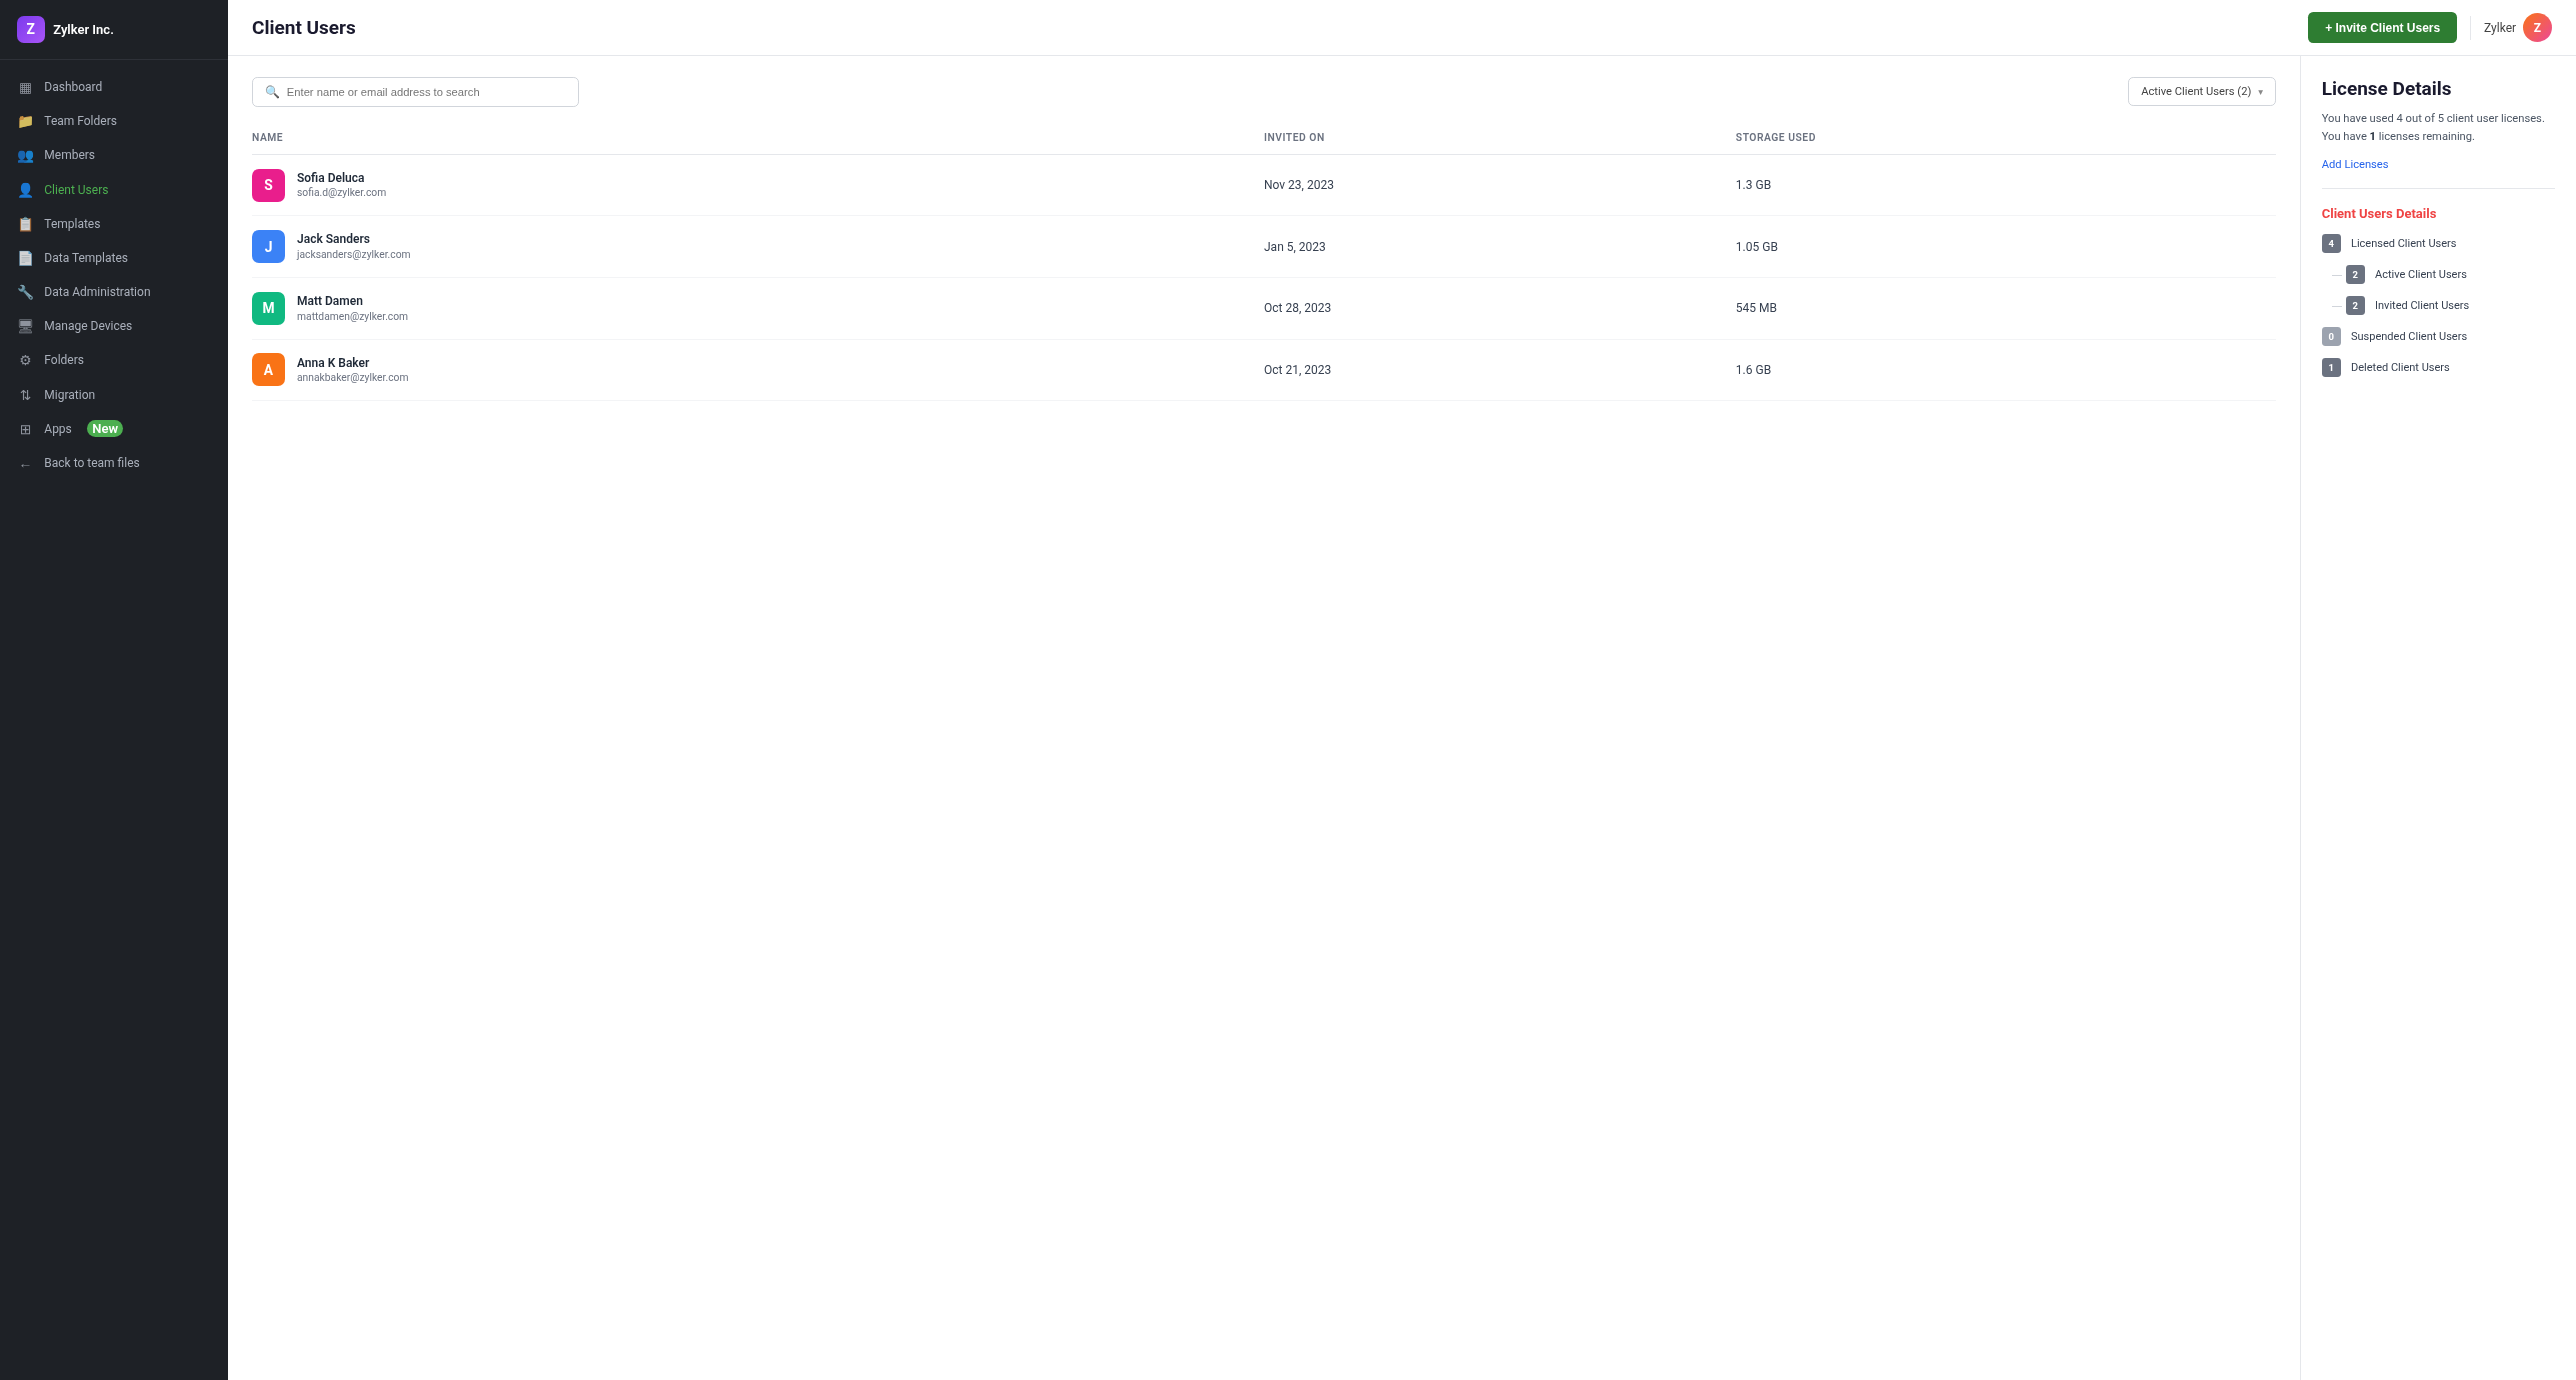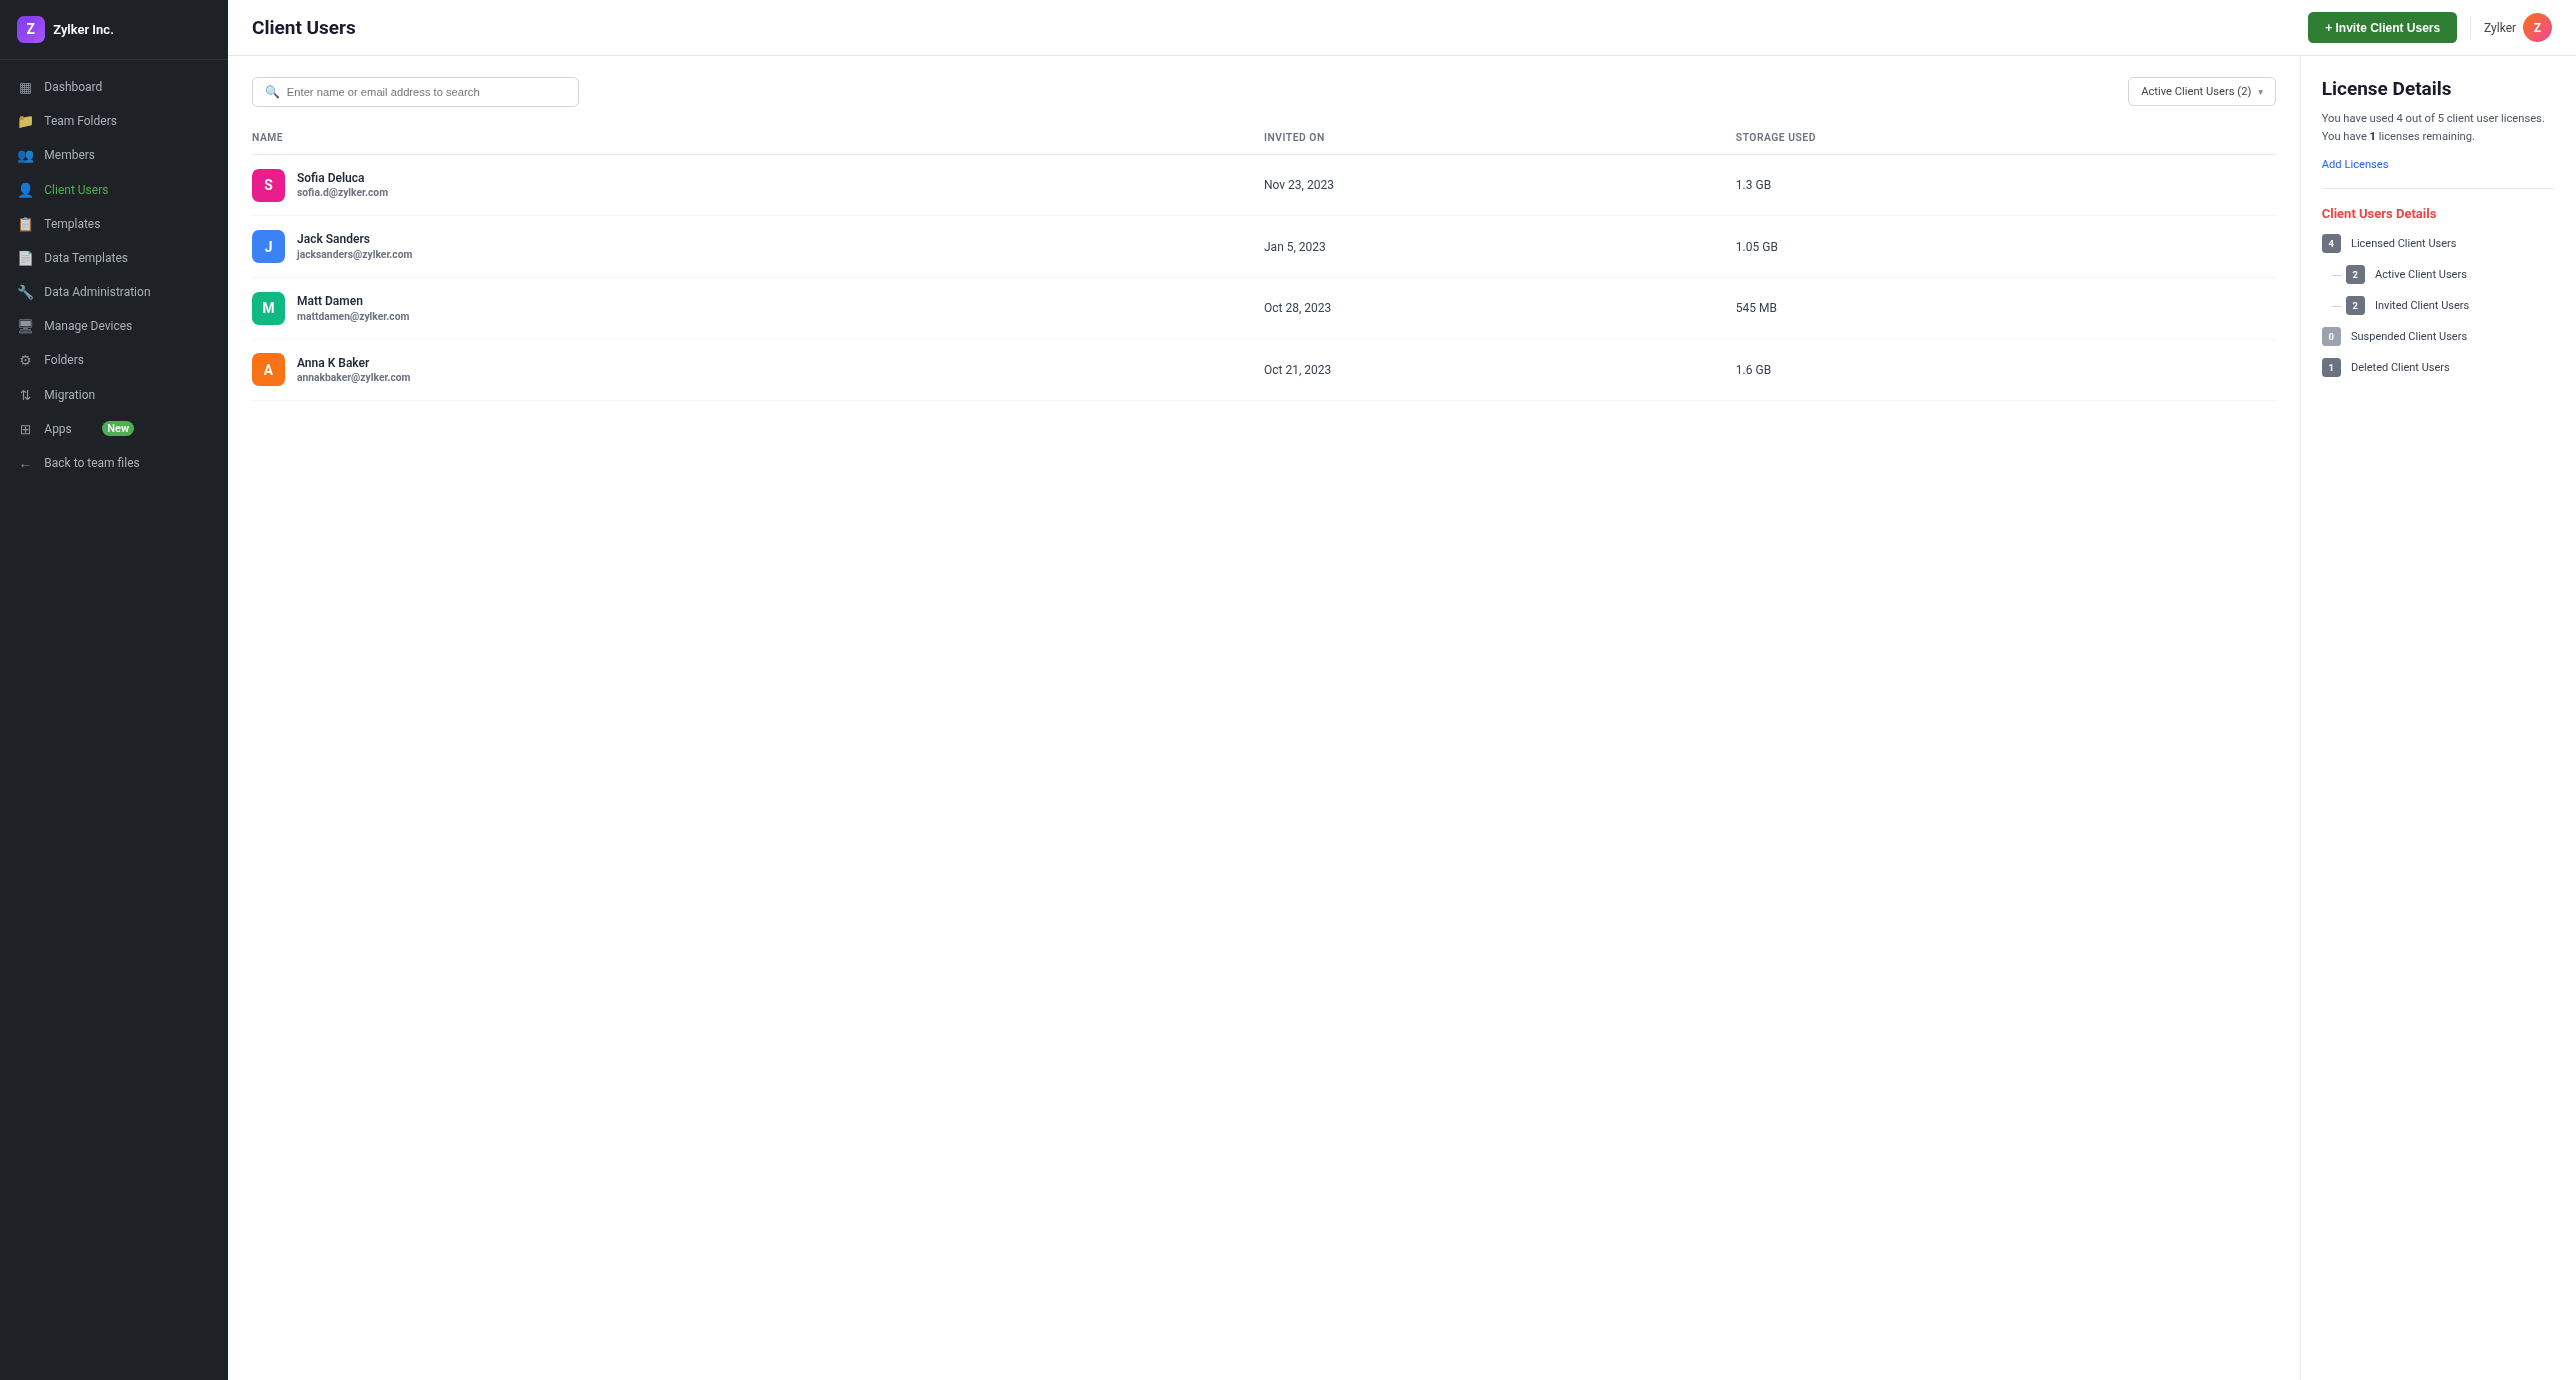--- a/index.html
+++ b/index.html
@@ -51,25 +51,25 @@
     .nav-item .icon {
       width: 17px; height: 17px;
       display: flex; align-items: center; justify-content: center;
       font-size: 13.8px;
       opacity: 0.8;
     }
     .nav-item.active .icon { opacity: 1; }
     .new-badge {
       background: #4caf50;
       color: #fff;
-      font-size: 11px;
+      font-size: 13px;
       padding: 0.9px 5.2px;
       border-radius: 8.6px;
       font-weight: 600;
-      margin-left: 20px;
+      margin-left: 5px;
     }
 
     
     .main {
       flex: 1;
       display: flex;
       flex-direction: column;
       height: 100vh;
       overflow: hidden;
     }
@@ -200,21 +200,21 @@
     }
     .user-cell { display: flex; align-items: center; gap: 12px; }
     .user-avatar {
       width: 33px; height: 33px;
       border-radius: 6.9px;
       display: flex; align-items: center; justify-content: center;
       color: #fff; font-weight: bold; font-size: 13.8px;
       flex-shrink: 0;
     }
     .user-name { font-weight: 600; font-size: 12px; color: #1f2937; }
-    .user-email { font-size: 10.3px; color: #6b7280; margin-top: 1.7px; font-weight: bold; }
+    .user-email { font-size: 10.3px; color: #6b7280; margin-top: 1.7px; }
 
     
     .right-panel {
       width: 276px;
       min-width: 276px;
       border-left: 0.9px solid #e5e7eb;
       padding: 20.7px 20.7px;
       overflow-y: auto;
       background: #fff;
     }

